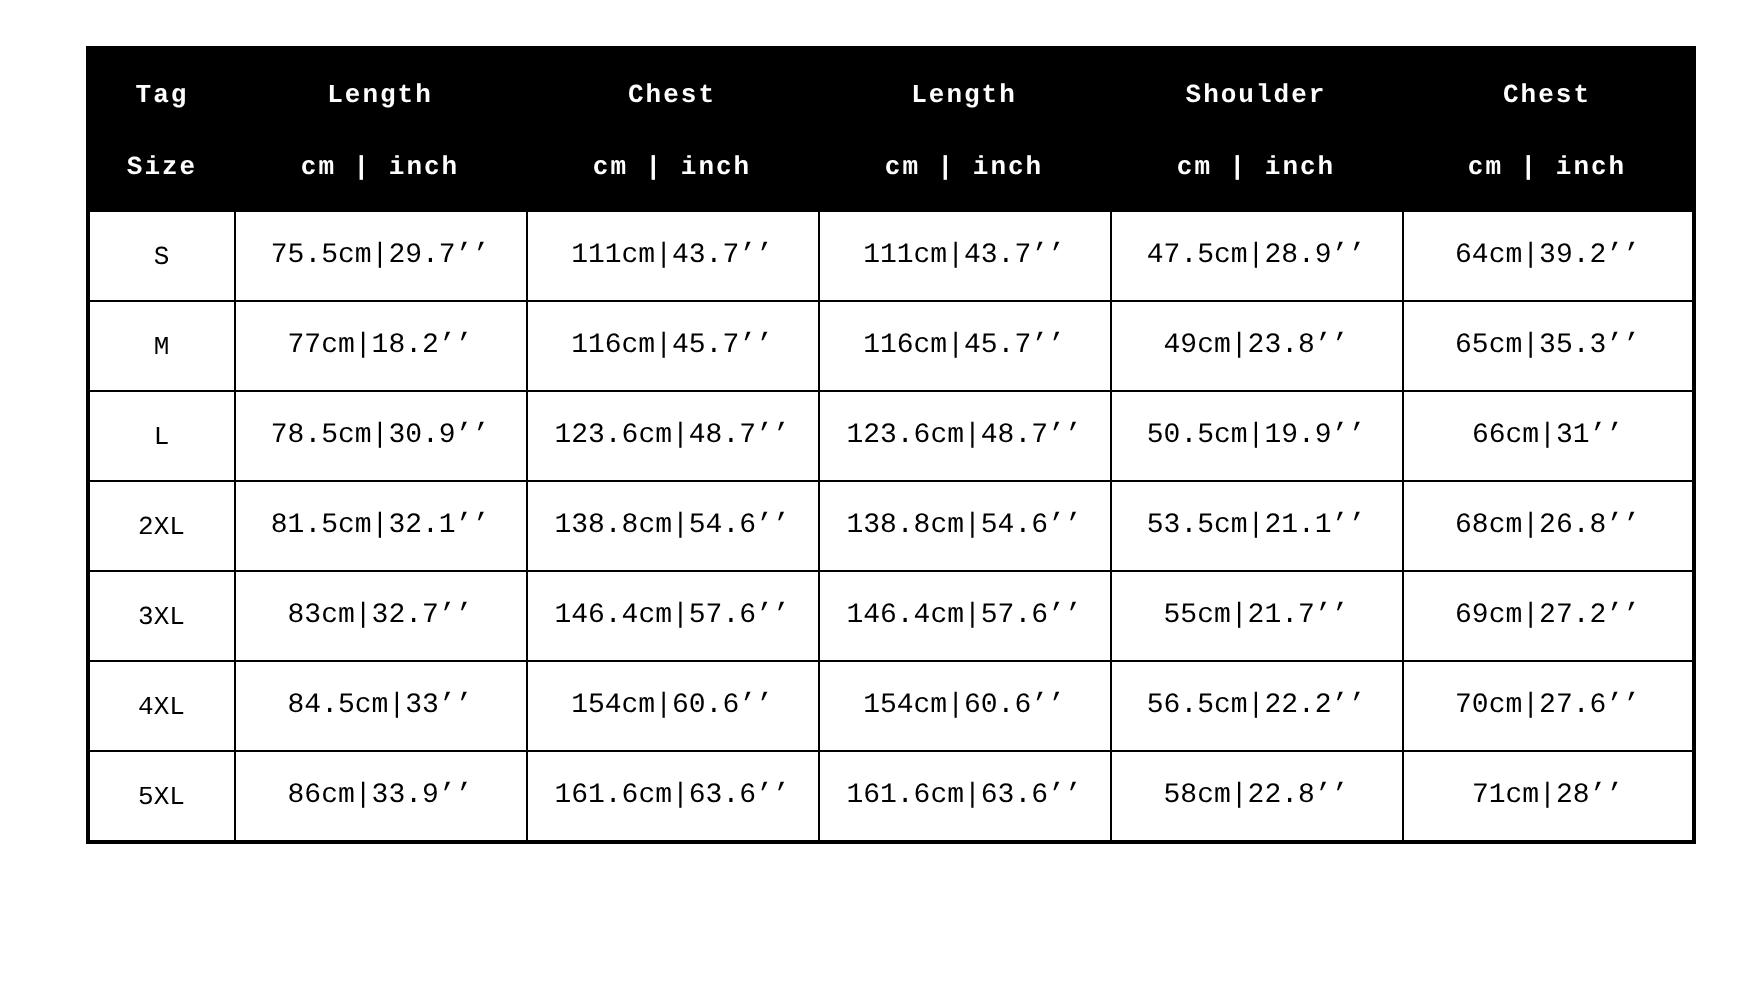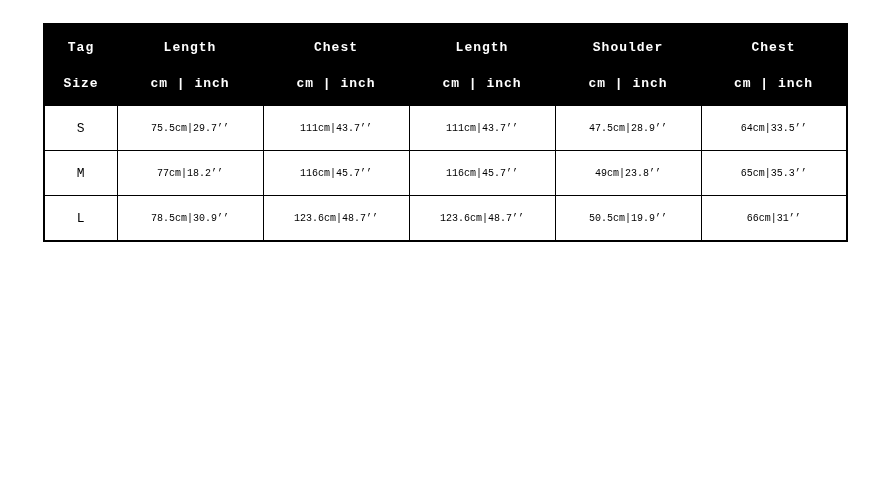--- a/index.html
+++ b/index.html
@@ -52,21 +52,21 @@
     letter-spacing: 1px;
     white-space: pre;
   }
   tbody td {
     background: #ffffff;
     color: #000000;
     border: 1px solid #000000;
     height: 44px;
     text-align: center;
     vertical-align: middle;
-    font-size: 10px;
+    font-size: 14px;
     font-weight: normal;
     padding: 0;
     white-space: nowrap;
   }
   tbody td.size-cell {
     font-size: 13px;
   }
 </style>
 </head>
 <body>
@@ -121,33 +121,65 @@
           </th>
         </tr>
     </thead>
     <tbody id="body-rows">
         <tr>
           <td class="size-cell">S</td>
           <td>75.5cm|29.7’’</td>
           <td>111cm|43.7’’</td>
           <td>111cm|43.7’’</td>
           <td>47.5cm|28.9’’</td>
-          <td>64cm|33.5’’</td>
+          <td>64cm|39.2’’</td>
         </tr>
         <tr>
           <td class="size-cell">M</td>
           <td>77cm|18.2’’</td>
           <td>116cm|45.7’’</td>
           <td>116cm|45.7’’</td>
           <td>49cm|23.8’’</td>
           <td>65cm|35.3’’</td>
         </tr>
         <tr>
           <td class="size-cell">L</td>
           <td>78.5cm|30.9’’</td>
           <td>123.6cm|48.7’’</td>
           <td>123.6cm|48.7’’</td>
           <td>50.5cm|19.9’’</td>
           <td>66cm|31’’</td>
         </tr>
+        <tr>
+          <td class="size-cell">2XL</td>
+          <td>81.5cm|32.1’’</td>
+          <td>138.8cm|54.6’’</td>
+          <td>138.8cm|54.6’’</td>
+          <td>53.5cm|21.1’’</td>
+          <td>68cm|26.8’’</td>
+        </tr>
+        <tr>
+          <td class="size-cell">3XL</td>
+          <td>83cm|32.7’’</td>
+          <td>146.4cm|57.6’’</td>
+          <td>146.4cm|57.6’’</td>
+          <td>55cm|21.7’’</td>
+          <td>69cm|27.2’’</td>
+        </tr>
+        <tr>
+          <td class="size-cell">4XL</td>
+          <td>84.5cm|33’’</td>
+          <td>154cm|60.6’’</td>
+          <td>154cm|60.6’’</td>
+          <td>56.5cm|22.2’’</td>
+          <td>70cm|27.6’’</td>
+        </tr>
+        <tr>
+          <td class="size-cell">5XL</td>
+          <td>86cm|33.9’’</td>
+          <td>161.6cm|63.6’’</td>
+          <td>161.6cm|63.6’’</td>
+          <td>58cm|22.8’’</td>
+          <td>71cm|28’’</td>
+        </tr>
       </tbody>
   </table>
 </div>
 
 </body></html>

